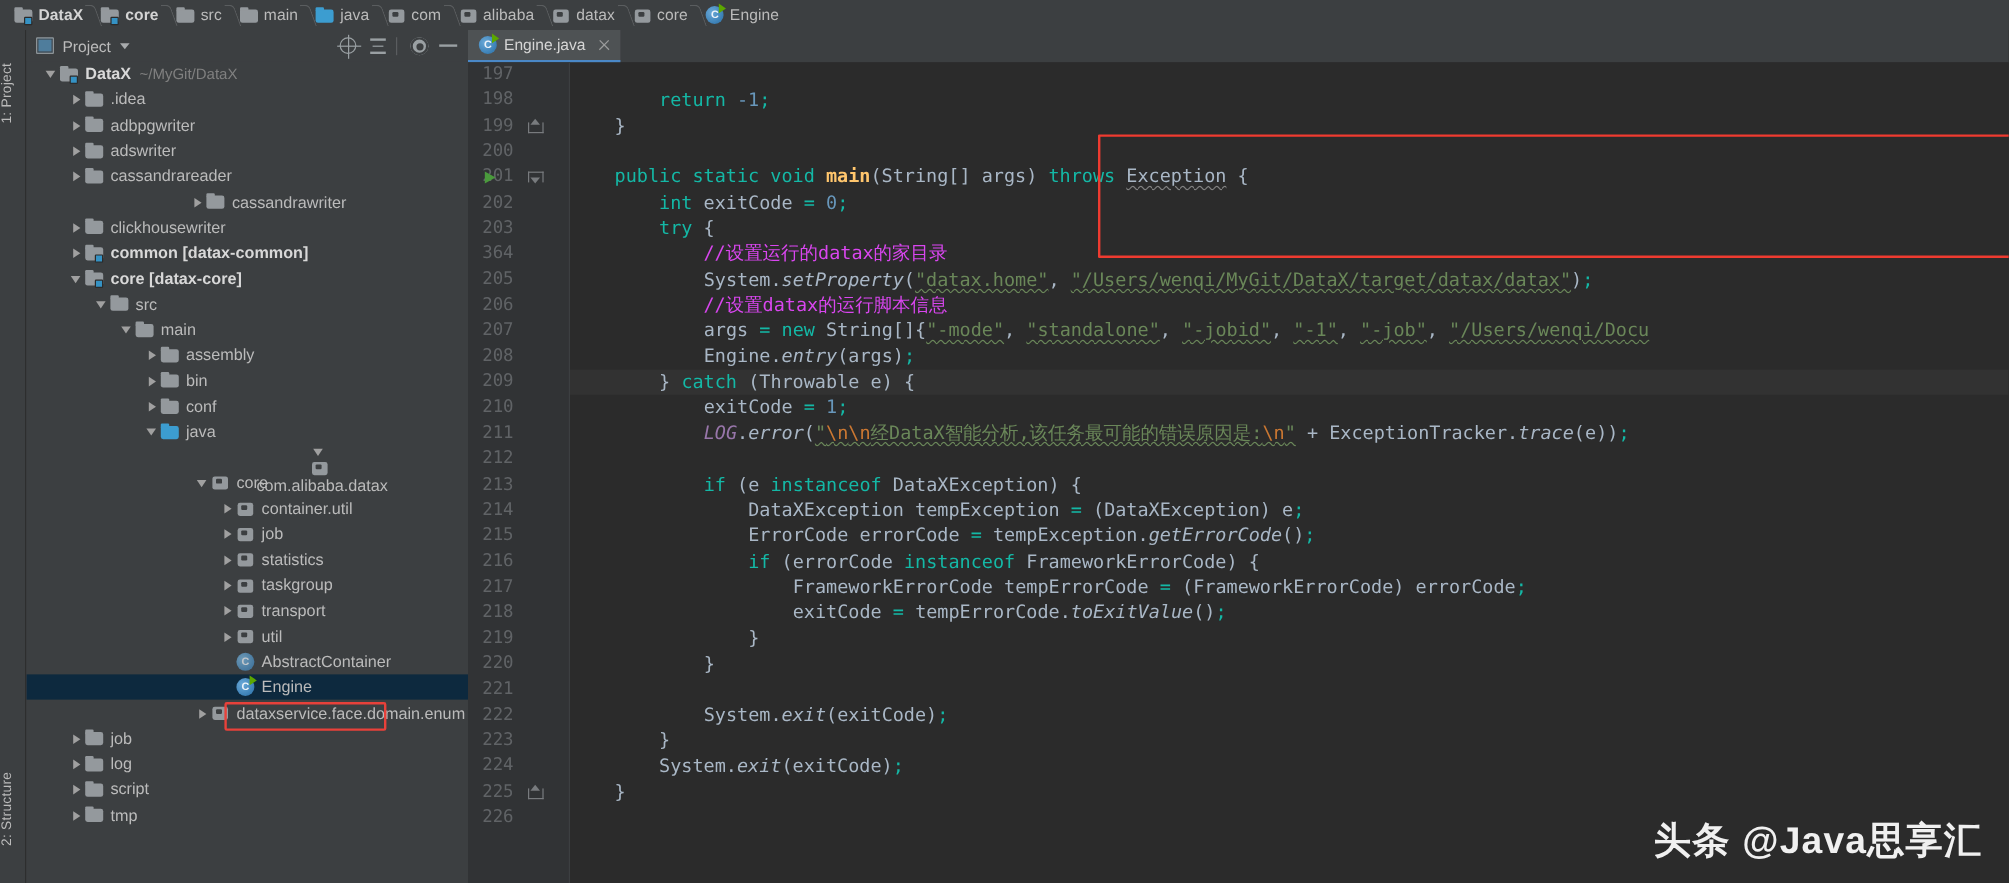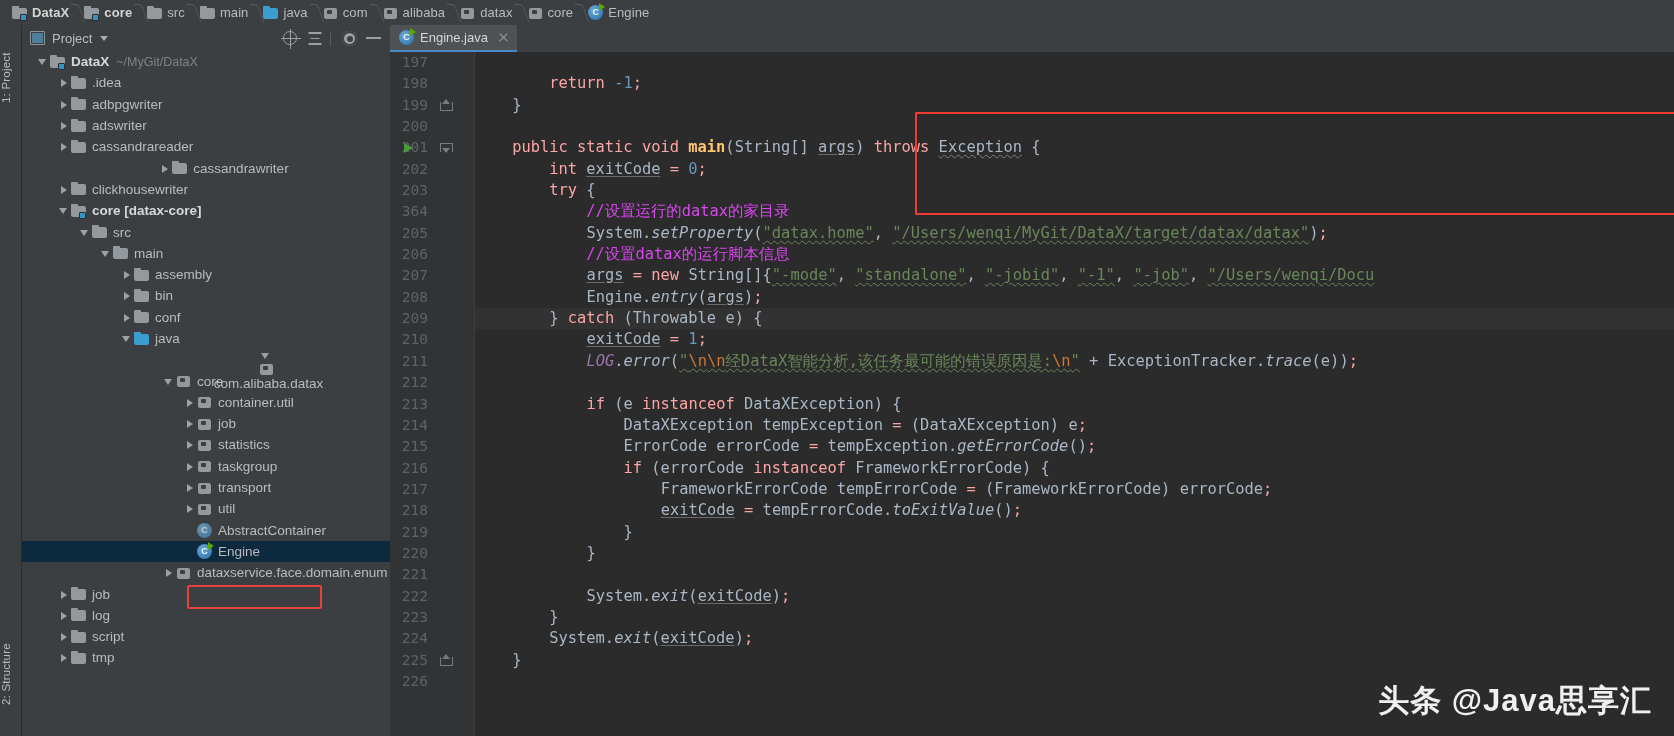--- a/index.html
+++ b/index.html
@@ -222,31 +222,31 @@
 
   .code {
     position: absolute; left: 85px; top: 0; width: 1199px; height: 684px;
     font-family: "DejaVu Sans Mono", monospace;
     font-size: 15.4px; line-height: 21.35px;
     white-space: pre;
   }
   .cl { height: 21.35px; padding-left: 0px; position: relative; }
   .cl.hl { background: #323232; }
   
-  .kw { color: #fca5a5; }
+  .kw { color: #14b8a6; }
   .txt { color: #a9b7c6; }
   .str { color: #6a8759; }
   .num { color: #6897bb; }
   .cmt { color: #d946ef; }
   .mth { color: #ffc66d; }
   .fld { color: #9876aa; font-style: italic; }
   .stat { color: #a9b7c6; font-style: italic; }
   .esc { color: #cc7832; }
   .op { color: #a9b7c6; }
-  .u { text-decoration: underline; text-decoration-color:#6a6a6a; text-underline-offset:2px; }
+  .u { text-decoration-color:#6a6a6a; text-underline-offset:2px; }
   .wav {
     text-decoration: underline; text-decoration-style: wavy;
     text-decoration-color: #6a8759; text-underline-offset: 2px;
     text-decoration-thickness: 1px;
   }
   .wavg {
     text-decoration: underline; text-decoration-style: wavy;
     text-decoration-color: #808080; text-underline-offset: 2px;
     text-decoration-thickness: 1px;
   }
@@ -398,20 +398,27 @@
         </div>
         <div class="tree-row" style="padding-left: 35px; justify-content: center;">
           <span class="arrow right"></span>
           <span class="ic ic-folder tree-ic"></span>
           <span class="tree-label">cassandrawriter</span>
         </div>
         <div class="tree-row" style="padding-left: 35px;">
           <span class="arrow right"></span>
           <span class="ic ic-folder tree-ic"></span>
           <span class="tree-label">clickhousewriter</span>
+        </div>
+        <div class="tree-row" style="padding-left: 35px;">
+          <span class="arrow right"></span>
+          <span class="ic ic-module tree-ic">
+            <i class="badge"></i>
+          </span>
+          <span class="tree-label bold">common [datax-common]</span>
         </div>
         <div class="tree-row" style="padding-left: 35px;">
           <span class="arrow down"></span>
           <span class="ic ic-module tree-ic">
             <i class="badge"></i>
           </span>
           <span class="tree-label bold">core [datax-core]</span>
         </div>
         <div class="tree-row" style="padding-left: 56px;">
           <span class="arrow down"></span>

